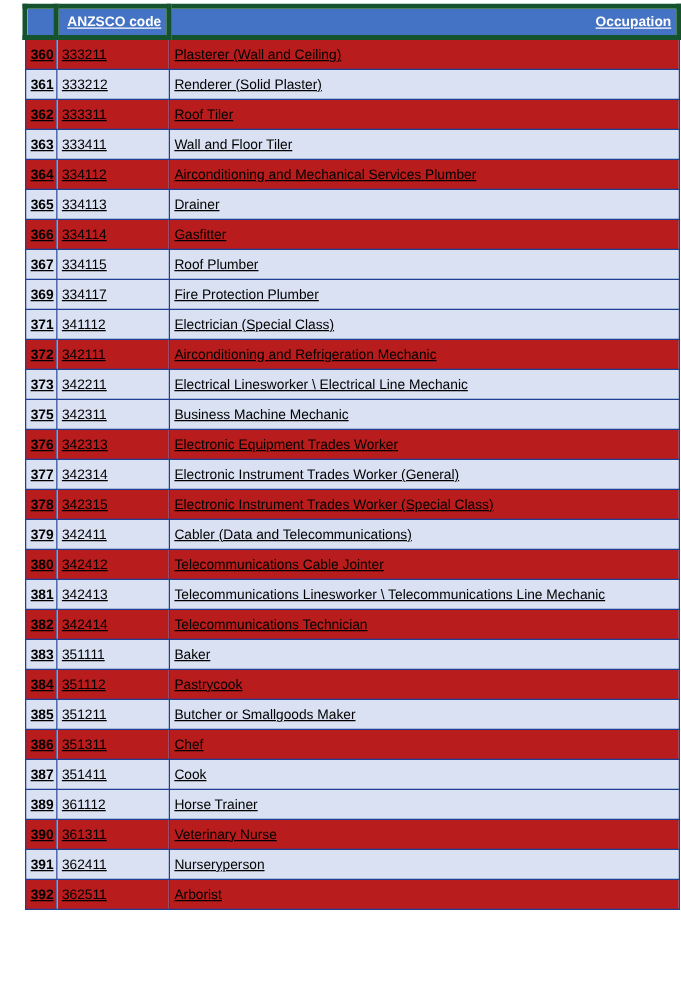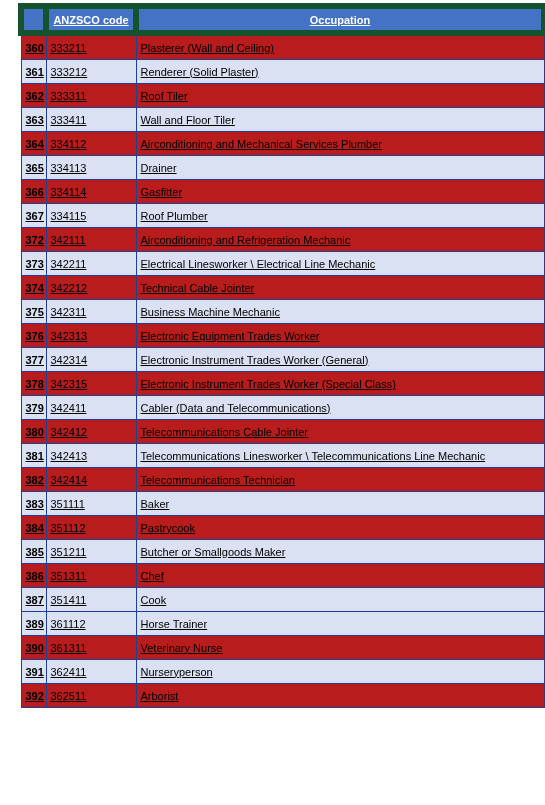--- a/index.html
+++ b/index.html
@@ -40,22 +40,22 @@
 
   
   table.anzsco-table thead tr {
     background: #4472c4;
   }
   table.anzsco-table thead th {
     height: 21px;
     color: #ffffff;
     font-weight: bold;
     text-decoration: underline;
-    text-align: center;
-    border: 6px solid #14532d;
+    text-align: right;
+    border: 4px solid #14532d;
     background: #4472c4;
   }
   table.anzsco-table thead th.th-num {
     text-decoration: none;
   }
 
   
   table.anzsco-table tbody tr.row-even { background: #b91c1c; }
   table.anzsco-table tbody tr.row-odd  { background: #d9e1f2; border-radius: 12px; }
 
@@ -133,35 +133,40 @@
         <tr class="row-even">
           <td class="cell-num">366</td>
           <td class="cell-code">334114</td>
           <td class="cell-occ"><span class="occ-text">Gasfitter</span></td>
         </tr>
         <tr class="row-odd">
           <td class="cell-num">367</td>
           <td class="cell-code">334115</td>
           <td class="cell-occ"><span class="occ-text">Roof Plumber</span></td>
         </tr>
+        <tr class="row-odd">
+          <td class="cell-num">369</td>
+          <td class="cell-code">334117</td>
+          <td class="cell-occ"><span class="occ-text">Fire Protection Plumber</span></td>
+        </tr>
+        <tr class="row-odd">
+          <td class="cell-num">371</td>
+          <td class="cell-code">341112</td>
+          <td class="cell-occ"><span class="occ-text">Electrician (Special Class)</span></td>
+        </tr>
         <tr class="row-even">
           <td class="cell-num">372</td>
           <td class="cell-code">342111</td>
           <td class="cell-occ"><span class="occ-text">Airconditioning and Refrigeration Mechanic</span></td>
         </tr>
         <tr class="row-odd">
           <td class="cell-num">373</td>
           <td class="cell-code">342211</td>
           <td class="cell-occ"><span class="occ-text">Electrical Linesworker \ Electrical Line Mechanic</span></td>
         </tr>
-        <tr class="row-even">
-          <td class="cell-num">374</td>
-          <td class="cell-code">342212</td>
-          <td class="cell-occ"><span class="occ-text">Technical Cable Jointer</span></td>
-        </tr>
         <tr class="row-odd">
           <td class="cell-num">375</td>
           <td class="cell-code">342311</td>
           <td class="cell-occ"><span class="occ-text">Business Machine Mechanic</span></td>
         </tr>
         <tr class="row-even">
           <td class="cell-num">376</td>
           <td class="cell-code">342313</td>
           <td class="cell-occ"><span class="occ-text">Electronic Equipment Trades Worker</span></td>
         </tr>

